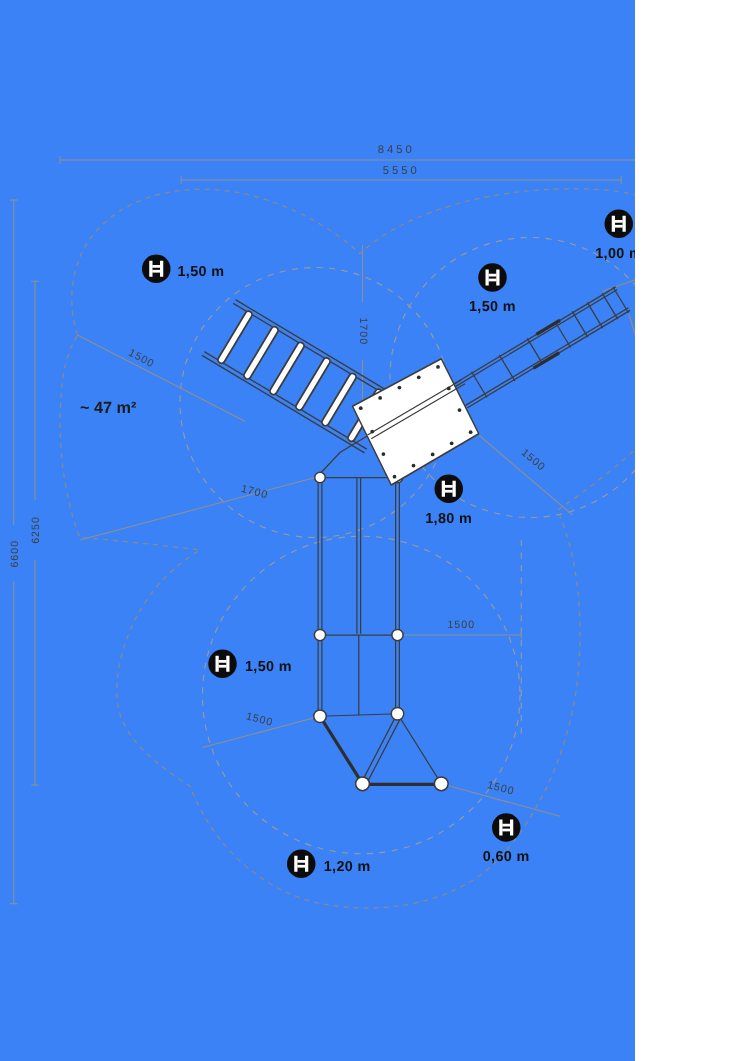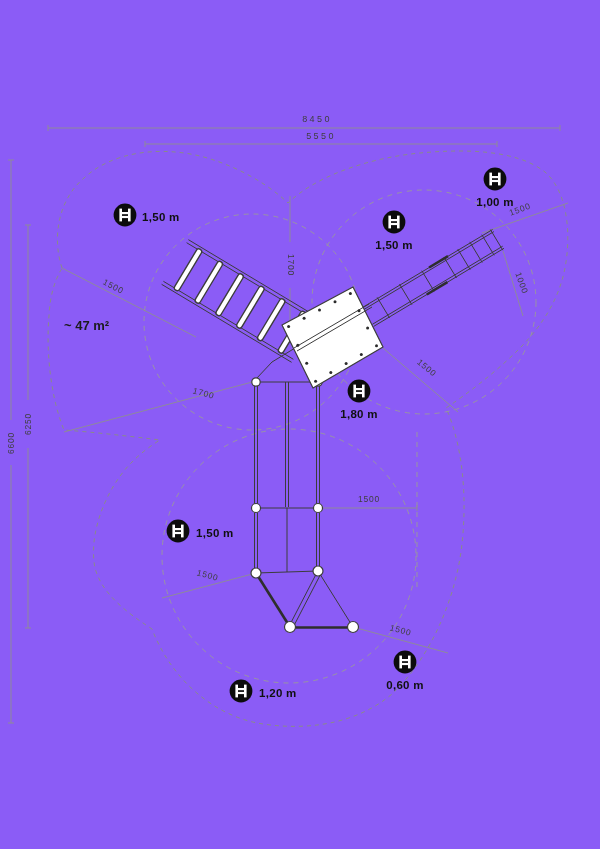--- a/index.html
+++ b/index.html
@@ -1,16 +1,16 @@
 <!DOCTYPE html>
 <html><head>
 <meta charset="utf-8">
 <style>
   html,body{margin:0;padding:0;background:#ffffff;}
-  .page{position:relative;width:600px;height:849px;background:#8b5cf6;overflow:hidden;
+  .page{position:relative;width:508px;height:849px;background:#3b82f6;overflow:hidden;
         font-family:"Liberation Sans",sans-serif;}
   svg{display:block;}
   svg text{font-family:"Liberation Sans",sans-serif;fill:#3a3a3a;}
   .dim{font-size:8.5px;letter-spacing:0.8px;fill:#3f3f3f;}
   .dim-wide{font-size:9px;letter-spacing:2.4px;fill:#3f3f3f;}
   .hlabel{font-size:11.5px;font-weight:bold;letter-spacing:0.3px;fill:#101010;}
   .area-label{font-size:13px;font-weight:bold;fill:#1c1c1c;}
   .eq{stroke:#3c3c3c;stroke-width:1;fill:none;}
   .eq-thick{stroke:#2e2e2e;stroke-width:2.6;fill:none;}
   .dimline{stroke:#8f8f8f;stroke-width:0.9;fill:none;}

